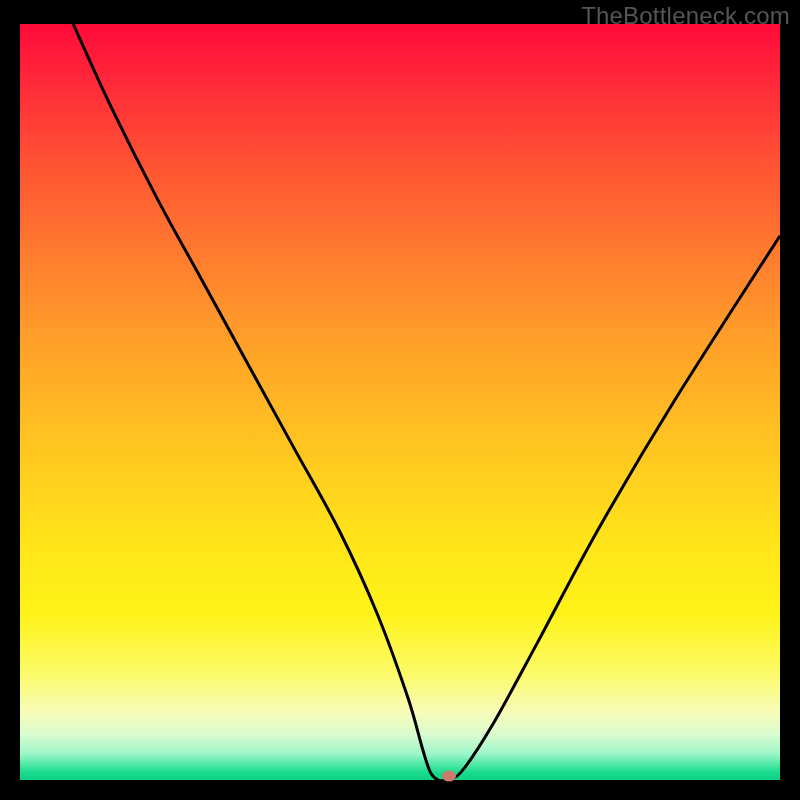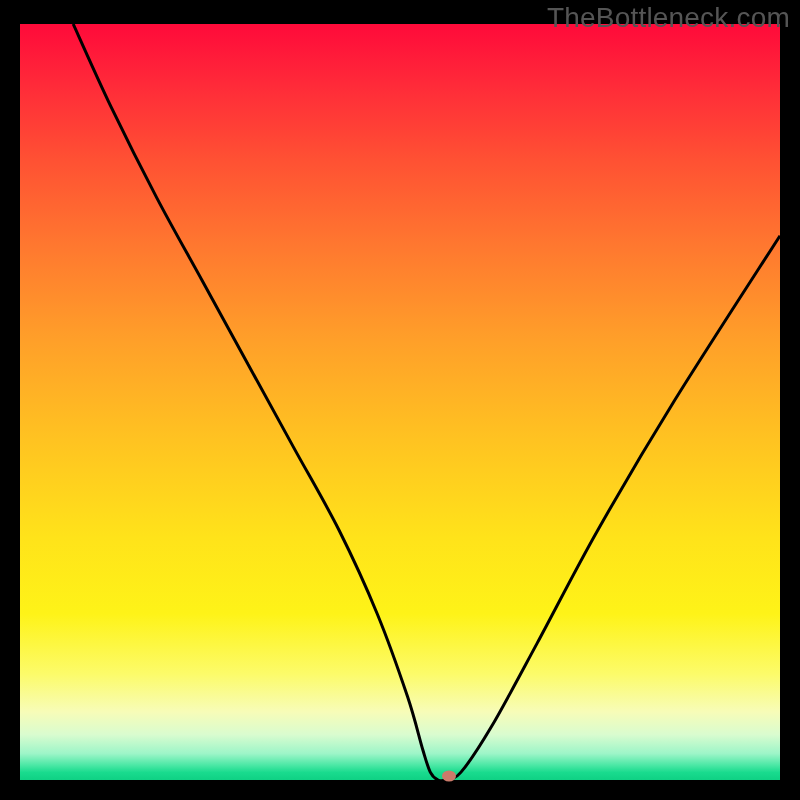--- a/index.html
+++ b/index.html
@@ -15,21 +15,21 @@
     position: relative;
     width: 800px;
     height: 800px;
     background: #000;
   }
   .watermark {
     position: absolute;
     top: 2px;
     right: 10px;
     color: #555;
-    font-size: 28px;
+    font-size: 24px;
     font-weight: 500;
     letter-spacing: 0.2px;
     z-index: 5;
   }
   .plot-outer {
     position: absolute;
     left: 20px;
     top: 24px;
     width: 760px;
     height: 756px;

